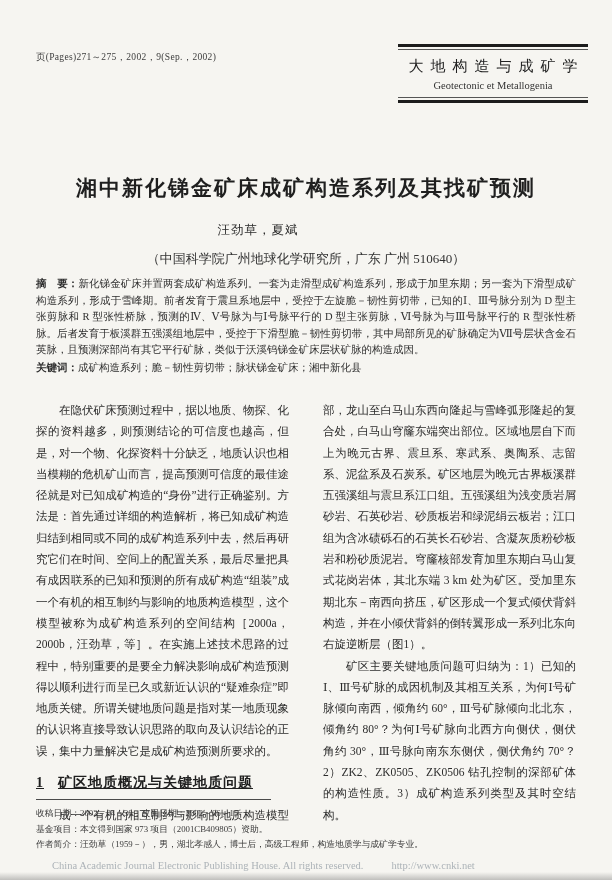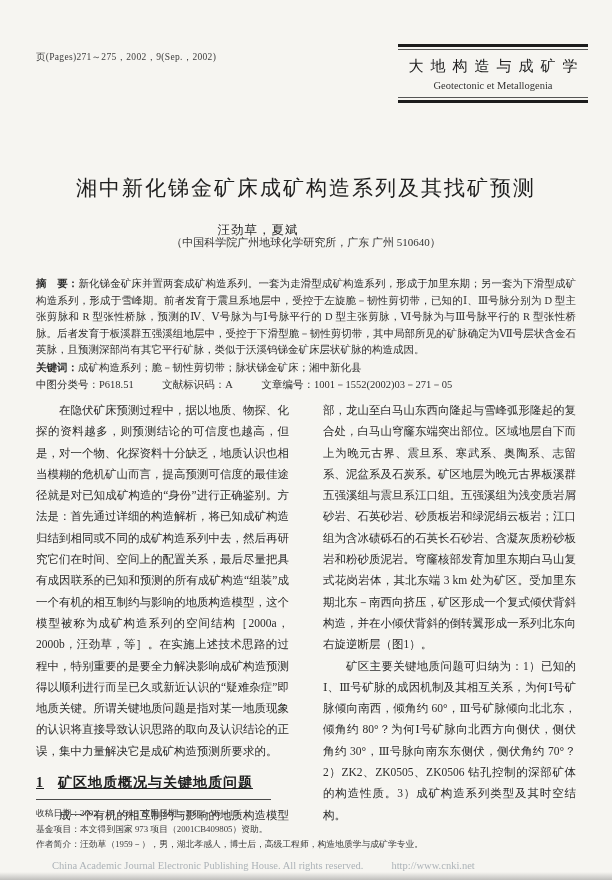--- a/index.html
+++ b/index.html
@@ -28,30 +28,30 @@
   .rule-thick{height:3px;background:#1c1c1c;}
   .rule-thin{height:1px;background:#555;margin-top:2px;}
   .rule-thin-b{height:1px;background:#555;margin-bottom:2px;}
   .journal-inner{padding:7px 0 6px 0;}
   .journal-cn{font-size:15px;letter-spacing:7px;color:#222;white-space:nowrap;margin-left:7px;}
   .journal-en{font-size:10.5px;color:#333;margin-top:4px;}
 
   
   .art-title{
     position:absolute;left:0;top:174px;width:612px;
-    text-align:center;font-size:21px;font-weight:400;
+    text-align:center;font-size:21px;font-weight:700;
     letter-spacing:2px;color:#1f1f1f;
   }
   .art-authors{
     position:absolute;left:0;top:222px;width:516px;
     text-align:center;font-size:12.5px;color:#2b2b2b;letter-spacing:1px;
   }
   .art-affil{
-    position:absolute;left:0;top:235px;width:612px;
-    text-align:center;font-size:11px;color:#333;
+    position:absolute;left:0;top:250px;width:612px;
+    text-align:center;font-size:13px;color:#333;
   }
 
   
   .abstract{
     position:absolute;left:36px;top:276px;width:540px;
     font-size:10.5px;line-height:16.5px;text-align:justify;color:#2e2e2e;
   }
   .abstract .lbl{font-weight:700;}
   .kw-line{margin-top:1px;}
   .clc-line{margin-top:1px;}
@@ -119,25 +119,20 @@
   <div class="art-authors">汪劲草，夏斌</div>
   <div class="art-affil">（中国科学院广州地球化学研究所，广东 广州 510640）</div>
 
   <div class="abstract">
     <div>
       <span class="lbl">摘　要：</span><span>新化锑金矿床并置两套成矿构造系列。一套为走滑型成矿构造系列，形成于加里东期；另一套为下滑型成矿构造系列，形成于雪峰期。前者发育于震旦系地层中，受控于左旋脆－韧性剪切带，已知的Ⅰ、Ⅲ号脉分别为 D 型主张剪脉和 R 型张性桥脉，预测的Ⅳ、Ⅴ号脉为与Ⅰ号脉平行的 D 型主张剪脉，Ⅵ号脉为与Ⅲ号脉平行的 R 型张性桥脉。后者发育于板溪群五强溪组地层中，受控于下滑型脆－韧性剪切带，其中局部所见的矿脉确定为Ⅶ号层状含金石英脉，且预测深部尚有其它平行矿脉，类似于沃溪钨锑金矿床层状矿脉的构造成因。</span>
     </div>
     <div class="kw-line">
       <span class="lbl">关键词：</span><span>成矿构造系列；脆－韧性剪切带；脉状锑金矿床；湘中新化县</span>
     </div>
-    <div class="clc-line">
-      <span class="seg">中图分类号：P618.51</span>
-      <span class="seg">文献标识码：A</span>
-      <span class="seg">文章编号：1001－1552(2002)03－271－05</span>
-    </div>
   </div>
 
   <div class="columns">
     <div class="col">
       <p>在隐伏矿床预测过程中，据以地质、物探、化探的资料越多，则预测结论的可信度也越高，但是，对一个物、化探资料十分缺乏，地质认识也相当模糊的危机矿山而言，提高预测可信度的最佳途径就是对已知成矿构造的“身份”进行正确鉴别。方法是：首先通过详细的构造解析，将已知成矿构造归结到相同或不同的成矿构造系列中去，然后再研究它们在时间、空间上的配置关系，最后尽量把具有成因联系的已知和预测的所有成矿构造“组装”成一个有机的相互制约与影响的地质构造模型，这个模型被称为成矿构造系列的空间结构［2000a，2000b，汪劲草，等］。在实施上述技术思路的过程中，特别重要的是要全力解决影响成矿构造预测得以顺利进行而呈已久或新近认识的“疑难杂症”即地质关键。所谓关键地质问题是指对某一地质现象的认识将直接导致认识思路的取向及认识结论的正误，集中力量解决它是成矿构造预测所要求的。</p>
       <div class="sec-heading">
         <span class="num">1</span><span>矿区地质概况与关键地质问题</span>
       </div>
       <p>成一个有机的相互制约与影响的地质构造模型</p>
     </div>

